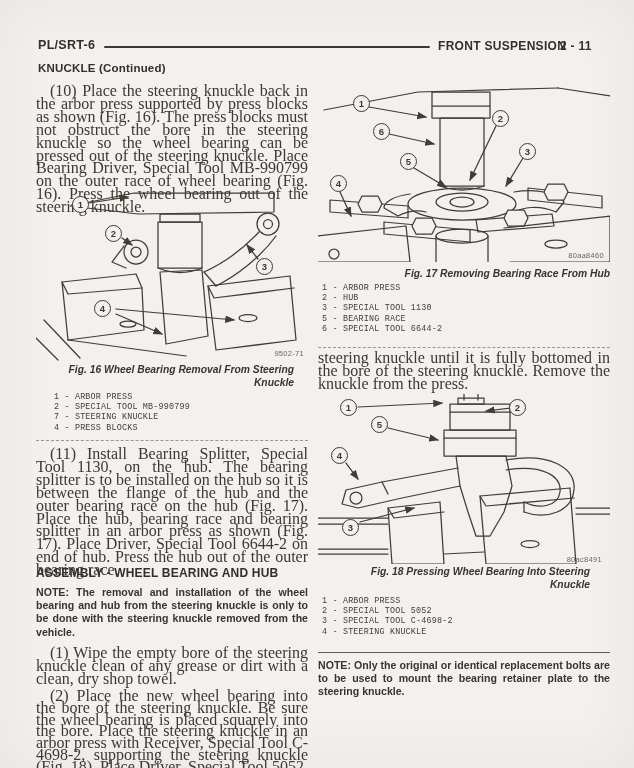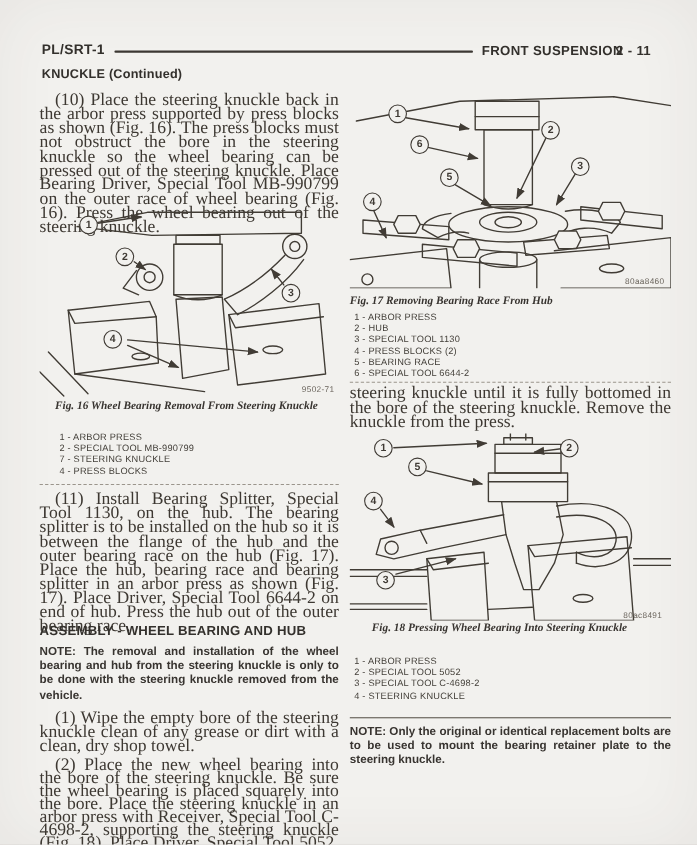--- a/index.html
+++ b/index.html
@@ -11,22 +11,22 @@
   }
   .abs{position:absolute;}
   .hdr-model{font-family:"Liberation Sans",sans-serif;font-weight:bold;font-size:12.5px;letter-spacing:.3px;color:#33302c;}
   .hdr-right{font-family:"Liberation Sans",sans-serif;font-weight:bold;font-size:12px;letter-spacing:.3px;color:#33302c;white-space:nowrap;}
   .hdr-rule{height:2px;background:#3c3833;border-radius:2px;}
   .subsection{font-family:"Liberation Sans",sans-serif;font-weight:bold;font-size:11.5px;color:#33302c;letter-spacing:.2px;}
   .body-p{font-size:16px;line-height:12.9px;text-align:justify;text-indent:14px;color:#3d3832;}
   .body-p.noindent{text-indent:0;}
   .note-p{font-family:"Liberation Sans",sans-serif;font-weight:bold;font-size:10.6px;line-height:13.2px;text-align:justify;color:#383430;}
   .h2{font-family:Liberation Sans, sans-serif;font-weight:bold;font-size:12px;color:#33302c;letter-spacing:.2px;}
-  .caption{font-family:Liberation Serif, serif;font-weight:bold;font-style:italic;font-size:10.3px;line-height:12.5px;text-align:left;color:#383430;}
-  .legend{font-family:Liberation Sans, sans-serif;font-size:8.4px;line-height:10.2px;color:#44403a;letter-spacing:.2px;}
+  .caption{font-family:Liberation Sans, sans-serif;font-weight:bold;font-style:italic;font-size:10.3px;line-height:12.5px;text-align:right;color:#383430;}
+  .legend{font-family:Liberation Mono, monospace;font-size:8.4px;line-height:10.2px;color:#44403a;letter-spacing:.2px;}
   .legend div{white-space:nowrap;}
   .sep-dash{border-top:1px dashed #9b958c;height:0;}
   .sep-solid{border-top:1.5px solid #5f5a52;height:0;}
   .fig{position:absolute;}
   .fig svg{position:absolute;left:0;top:0;}
   .callout{
     position:absolute;width:17px;height:17px;border:1.4px solid #3f3a34;border-radius:50%;
     background:#f2f1ee;display:flex;align-items:center;justify-content:center;
     font-family:"Liberation Sans",sans-serif;font-size:9.5px;font-weight:bold;color:#3f3a34;box-sizing:border-box;
   }
@@ -35,21 +35,21 @@
   }
   svg path,svg line,svg rect,svg circle,svg ellipse,svg polyline{
     stroke:#413c35;stroke-width:1.25;fill:none;stroke-linejoin:round;stroke-linecap:round;
   }
 </style>
 </head>
 <body>
 
 <div class="page">
 
-  <span class="abs hdr-model" style="left:38px;top:38px;">PL/SRT-1</span>
+  <span class="abs hdr-model" style="left:38px;top:38px;">PL/SRT-6</span>
   <div class="abs hdr-rule" style="left:104px;top:46px;width:326px;"></div>
   <span class="abs hdr-right" style="left:438px;top:39px;">FRONT SUSPENSION</span>
   <span class="abs hdr-right" style="left:560px;top:39px;">2 - 11</span>
   <span class="abs subsection" style="left:38px;top:62px;">KNUCKLE (Continued)</span>
 
   <div class="abs body-p" style="left:36px;top:85px;width:272px;">(10) Place the steering knuckle back in the arbor press supported by press blocks as shown (Fig. 16). The press blocks must not obstruct the bore in the steering knuckle so the wheel bearing can be pressed out of the steering knuckle. Place Bearing Driver, Special Tool MB-990799 on the outer race of wheel bearing (Fig. 16). Press the wheel bearing out of the steering knuckle.</div>
 
   <div class="fig" style="left:36px;top:188px;width:272px;height:174px;">
     <svg width="272" height="174" viewBox="0 0 272 174">
       <defs>
@@ -179,21 +179,20 @@
     <div class="callout" style="left:201px;top:59px;">3</div>
     <div class="callout" style="left:12px;top:91px;">4</div>
     <div class="artcode" style="right:6px;bottom:2px;">80aa8460</div>
   </div>
 
   <div class="abs caption" style="left:318px;top:268px;width:292px;">Fig. 17 Removing Bearing Race From Hub</div>
   <div class="abs legend" style="left:322px;top:283px;width:288px;">
     <div>1 - ARBOR PRESS</div>
     <div>2 - HUB</div>
     <div>3 - SPECIAL TOOL 1130</div>
-    <div>4 - PRESS BLOCKS (2)</div>
     <div>5 - BEARING RACE</div>
     <div>6 - SPECIAL TOOL 6644-2</div>
   </div>
   <div class="abs sep-dash" style="left:318px;top:347px;width:292px;"></div>
 
   <div class="abs body-p noindent" style="left:318px;top:352px;width:292px;">steering knuckle until it is fully bottomed in the bore of the steering knuckle. Remove the knuckle from the press.</div>
 
   <div class="fig" style="left:318px;top:394px;width:292px;height:170px;">
     <svg width="292" height="170" viewBox="0 0 292 170">
       <defs>

